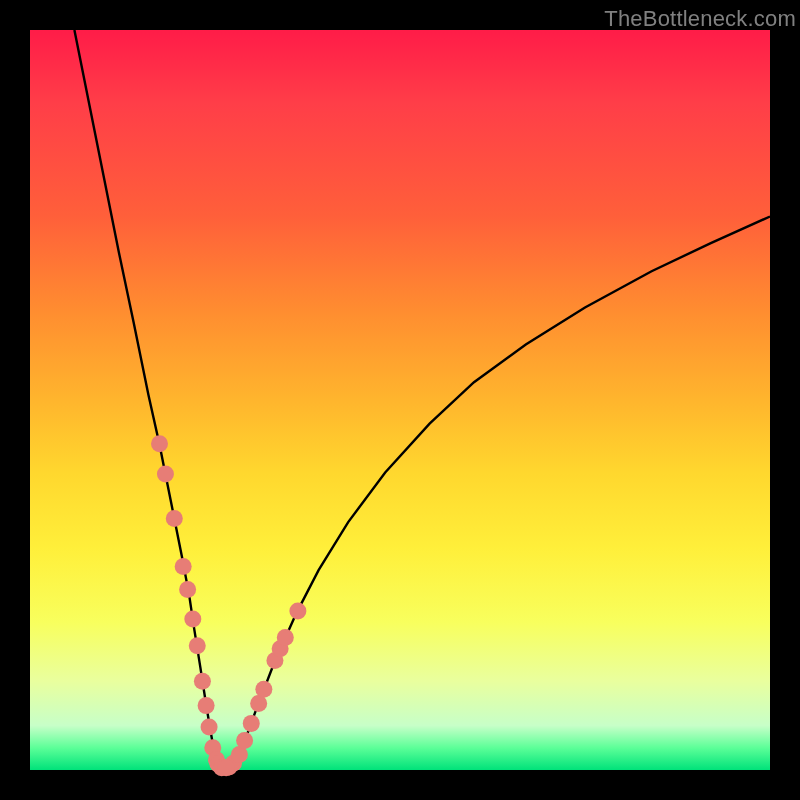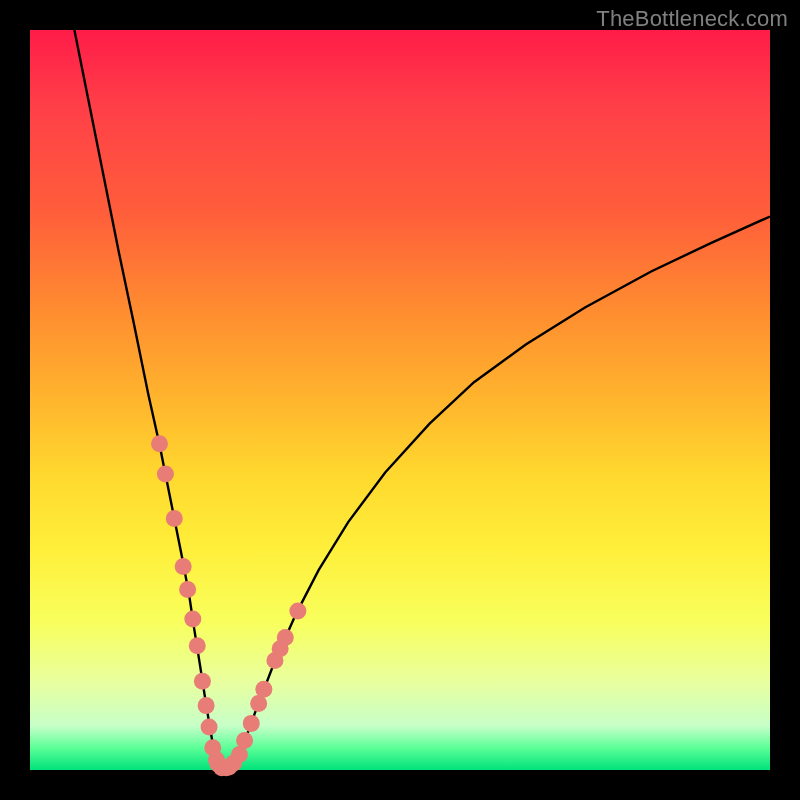--- a/index.html
+++ b/index.html
@@ -35,21 +35,21 @@
       #f8ff5d 80%,
       #e9ff9e 88%,
       #c7ffc8 94%,
       #5cff98 97%,
       #00e27a 100%
     );
   }
   .watermark {
     position: absolute;
     top: 6px;
-    right: 12px;
+    right: 4px;
     color: #808080;
     font-size: 22px;
     font-weight: 500;
     letter-spacing: 0.2px;
     pointer-events: none;
     margin-left: 32px;
   }
   svg.curve-layer {
     position: absolute;
     left: 0;

